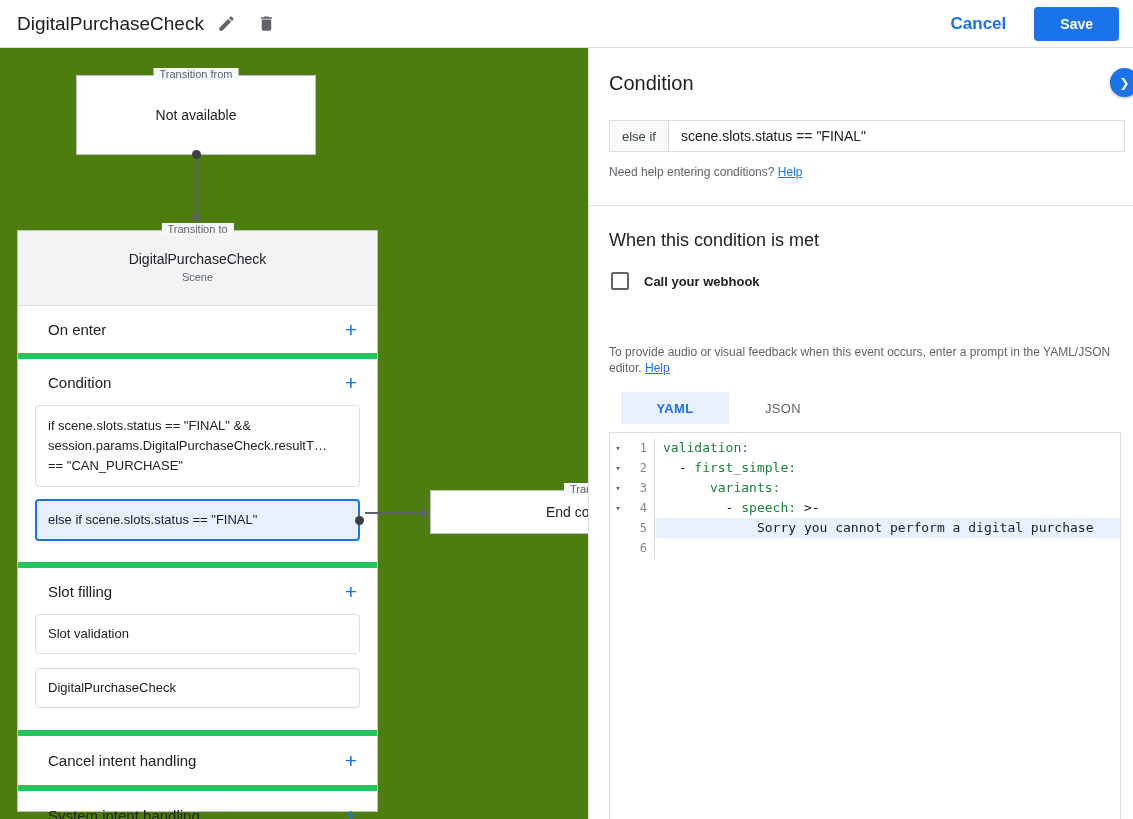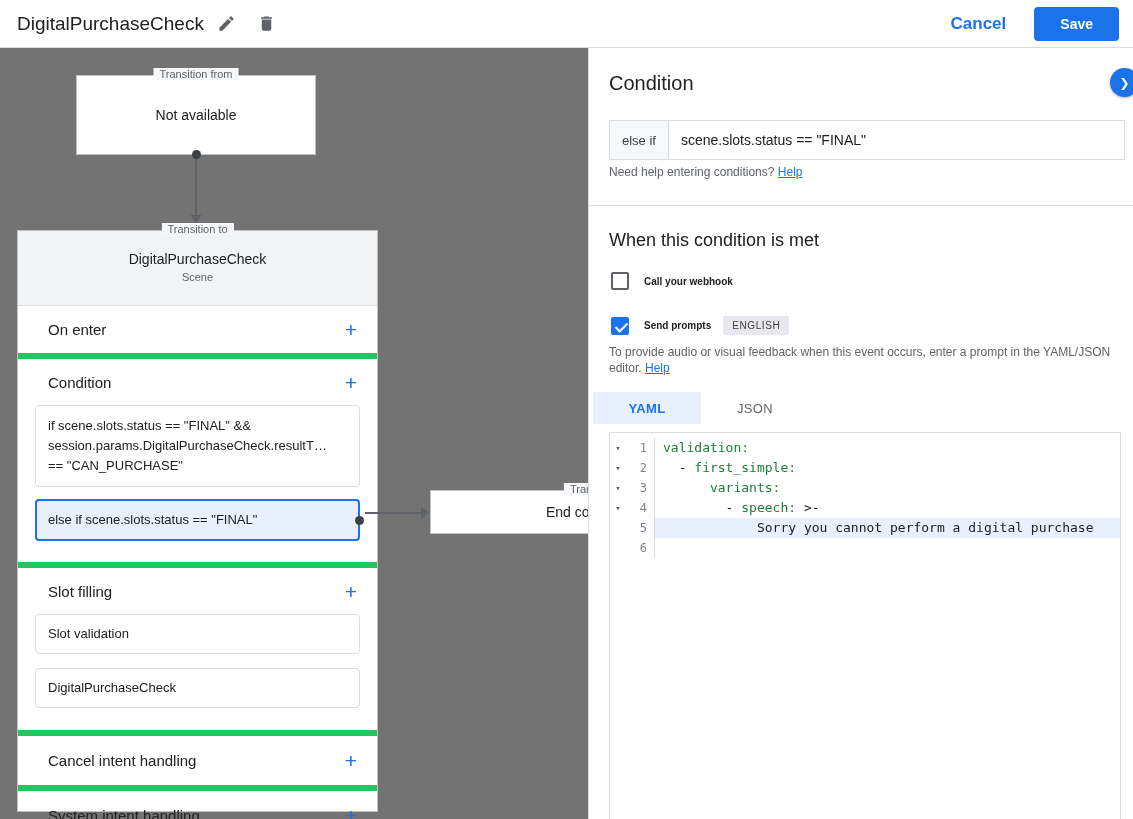--- a/index.html
+++ b/index.html
@@ -11,21 +11,21 @@
   .topbar-title { margin-left:17px; font-size:19px; color:#202124; }
   .icon-btn { width:34px; height:34px; display:flex; align-items:center; justify-content:center;
               margin-left:6px; cursor:pointer; border-radius:50%; }
   .icon-btn svg { width:19px; height:19px; fill:#5f6368; }
   .topbar-spacer { flex:1; }
   .text-btn { color:#1a73e8; font-size:17px; font-weight:700; padding:8px 16px; margin-right:12px; cursor:pointer; border:none; background:none; }
   .save-btn { background:#1a73e8; color:#fff; font-size:14px; font-weight:700; border:none; border-radius:4px;
               padding:9px 26px; margin-right:14px; cursor:pointer; }
 
   
-  .canvas { position:absolute; left:0; top:48px; width:1133px; height:771px; background:#737373; overflow:hidden; }
+  .canvas { position:absolute; left:0; top:48px; width:1133px; height:771px; background:#4d7c0f; overflow:hidden; }
 
   .node-label { position:absolute; top:-8px; left:50%; transform:translateX(-50%); background:#f6f7f8;
                 padding:0 6px; font-size:11px; color:#5f6368; white-space:nowrap; }
 
   .tf-box { position:absolute; left:76px; top:27px; width:240px; height:80px; background:#fff;
             border:1px solid #bdc1c6; display:flex; align-items:center; justify-content:center; }
   .tf-value { font-size:14px; color:#202124; }
 
   .dot { position:absolute; width:9px; height:9px; border-radius:50%; background:#3c4043; z-index:2; }
   .vline { position:absolute; left:195px; top:111px; width:2px; height:56px; background:#5f6368; }
@@ -58,43 +58,43 @@
   .end-box .node-label { background:#f6f7f8; }
   .end-title { font-size:14px; color:#202124; }
 
   
   .panel { position:absolute; left:588px; top:48px; width:545px; height:771px; background:#fff; z-index:10;
            border-left:1px solid #e0e0e0; }
   .panel-title { position:absolute; left:20px; top:24px; font-size:20px; color:#202124; }
   .collapse-btn { position:absolute; right:-6px; top:20px; width:29px; height:29px; border-radius:50%;
                   background:#1a73e8; color:#fff; display:flex; align-items:center; justify-content:center;
                   font-size:12px; cursor:pointer; box-shadow:0 1px 3px rgba(0,0,0,.3); }
-  .cond-row { position:absolute; left:20px; top:72px; right:8px; height:40px; border:1px solid #dadce0;
+  .cond-row { position:absolute; left:20px; top:72px; right:8px; height:32px; border:1px solid #dadce0;
               display:flex; align-items:stretch; }
   .cond-prefix { background:#f8f9fa; border-right:1px solid #dadce0; padding:0 12px; font-size:13px;
                  color:#3c4043; display:flex; align-items:center; }
   .cond-input { flex:1; border:none; outline:none; padding:0 12px; font-size:14px; color:#202124;
                 font-family:"Liberation Sans", sans-serif; }
   .help-line { position:absolute; left:20px; top:117px; font-size:12px; color:#5f6368; }
   a.link { color:#1a73e8; text-decoration:underline; cursor:pointer; }
   .panel-divider { position:absolute; left:0; top:157px; width:100%; border-top:1px solid #dadce0; }
   .met-heading { position:absolute; left:20px; top:182px; font-size:18px; color:#202124; }
 
   .check-row { position:absolute; left:22px; display:flex; align-items:center; }
   .checkbox { width:18px; height:18px; border:2px solid #5f6368; border-radius:2px; background:#fff;
               position:relative; cursor:pointer; flex:none; }
   .checkbox.checked { background:#1a73e8; border-color:#1a73e8; }
   .checkbox.checked::after { content:""; position:absolute; left:5px; top:1px; width:5px; height:10px;
               border:solid #fff; border-width:0 2px 2px 0; transform:rotate(45deg); }
-  .check-label { margin-left:15px; font-size:10px; font-weight:700; color:#202124; }
+  .check-label { margin-left:15px; font-size:13px; font-weight:700; color:#202124; }
   .lang-badge { margin-left:12px; background:#e8e7ef; color:#3c4043; font-size:10px; letter-spacing:.6px;
                 padding:4px 9px; border-radius:2px; }
   .hint { position:absolute; left:20px; top:296px; max-width:515px; font-size:12px; line-height:16px; color:#5f6368; }
 
-  .tabs { position:absolute; left:4px; top:344px; display:flex; }
+  .tabs { position:absolute; left:32px; top:344px; display:flex; }
   .tab { width:108px; height:32px; display:flex; align-items:center; justify-content:center;
          font-size:13px; letter-spacing:.3px; color:#5f6368; cursor:pointer; }
   .tab.active { background:#e8f0fe; color:#1a73e8; font-weight:700; }
 
   .editor { position:absolute; left:20px; top:384px; right:12px; bottom:0; border:1px solid #dadce0;
             border-bottom:none; background:#fff; padding-top:5px; overflow:hidden;
             font-family:"DejaVu Sans Mono", monospace; }
   .code-line { display:flex; height:20px; line-height:20px; font-size:13px; }
   .gutter { width:44px; flex:none; display:flex; align-items:center; }
   .fold { width:16px; text-align:center; font-size:9px; color:#5f6368; cursor:pointer; }
@@ -221,25 +221,20 @@
 
   <div class="panel-divider"></div>
 
   <div class="met-heading">When this condition is met</div>
 
   <div class="check-row" style="top:224px;">
     <span class="checkbox"></span>
     <span class="check-label">Call your webhook</span>
   </div>
 
-  <div class="check-row" style="top:268px;">
-    <span class="checkbox checked"></span>
-    <span class="check-label">Send prompts</span>
-    <span class="lang-badge">ENGLISH</span>
-  </div>
 
   <div class="hint">
     <span>To provide audio or visual feedback when this event occurs, enter a prompt in the YAML/JSON editor. </span><a class="link" style="text-decoration:underline;">Help</a>
   </div>
 
   <div class="tabs">
     <div class="tab active">YAML</div>
     <div class="tab">JSON</div>
   </div>
 

